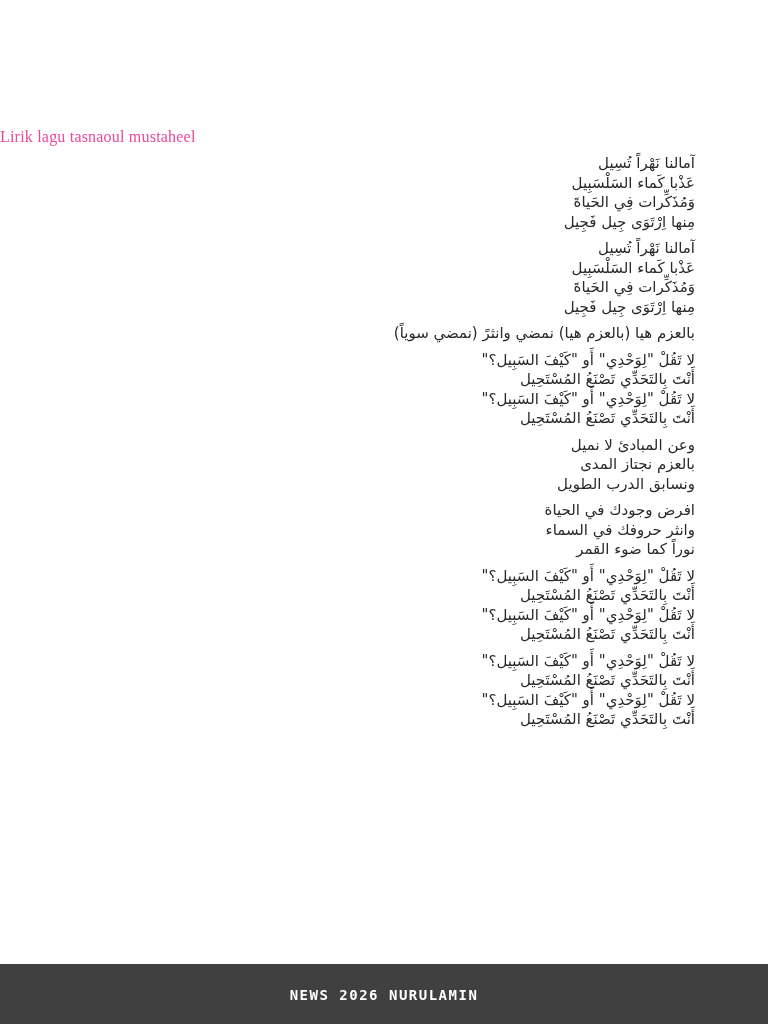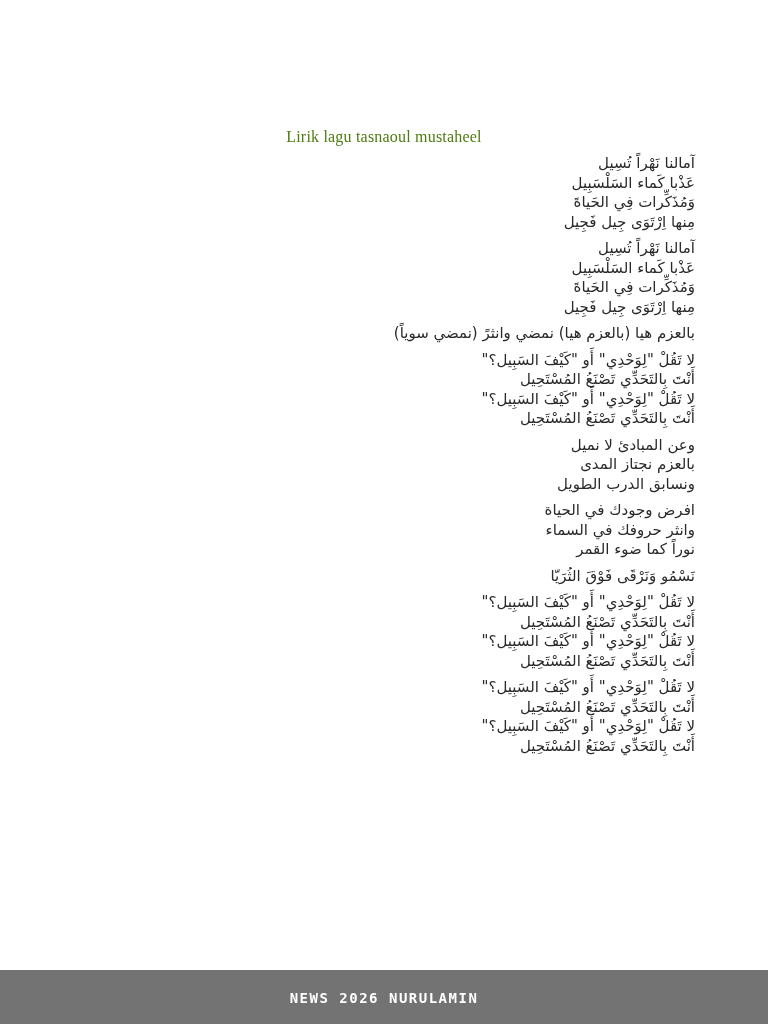--- a/index.html
+++ b/index.html
@@ -16,26 +16,26 @@
     position: relative;
     width: 768px;
     height: 1024px;
     background: #ffffff;
   }
   .content {
     padding-top: 127px;
   }
   .post-title {
     margin: 0 0 7px 0;
-    text-align: center;
+    text-align: left;
     font-family: "Liberation Serif", "DejaVu Serif", serif;
     font-size: 16px;
     line-height: 20px;
     font-weight: normal;
-    color: #4d7c0f;
+    color: #ec4899;
     letter-spacing: 0.2px;
   }
   .lyrics {
     direction: rtl;
     text-align: right;
     padding-right: 73px;
     font-family: "DejaVu Sans", sans-serif;
     font-size: 15px;
     line-height: 19.5px;
     color: #2a2a2a;
@@ -44,22 +44,22 @@
     margin: 0 0 7px 0;
   }
   .lyric-line {
     display: block;
   }
   .footer-bar {
     position: absolute;
     left: 0;
     right: 0;
     bottom: 0;
-    height: 54px;
-    background: #737373;
+    height: 60px;
+    background: #404040;
     display: flex;
     align-items: center;
     justify-content: center;
   }
   .footer-text {
     color: #ffffff;
     font-family: "DejaVu Sans Mono", monospace;
     font-weight: bold;
     font-size: 14px;
     letter-spacing: 1.5px;
@@ -98,21 +98,20 @@
           <span class="lyric-line">وعن المبادئ لا نميل</span>
           <span class="lyric-line">بالعزم نجتاز المدى</span>
           <span class="lyric-line">ونسابق الدرب الطويل</span>
         </p>
         <p class="stanza">
           <span class="lyric-line">افرض وجودك في الحياة</span>
           <span class="lyric-line">وانثر حروفك في السماء</span>
           <span class="lyric-line">نوراً كما ضوء القمر</span>
         </p>
         <p class="stanza">
-          <span class="lyric-line">نَسْمُو وَنَرْقَى فَوْقَ الثُرَيّا</span>
         </p>
         <p class="stanza">
           <span class="lyric-line">لا تَقُلْ "لِوَحْدِي" أَو "كَيْفَ السَبِيل؟"</span>
           <span class="lyric-line">أَنْتَ بِالتَحَدِّي تَصْنَعُ المُسْتَحِيل</span>
           <span class="lyric-line">لا تَقُلْ "لِوَحْدِي" أَو "كَيْفَ السَبِيل؟"</span>
           <span class="lyric-line">أَنْتَ بِالتَحَدِّي تَصْنَعُ المُسْتَحِيل</span>
         </p>
         <p class="stanza">
           <span class="lyric-line">لا تَقُلْ "لِوَحْدِي" أَو "كَيْفَ السَبِيل؟"</span>
           <span class="lyric-line">أَنْتَ بِالتَحَدِّي تَصْنَعُ المُسْتَحِيل</span>

